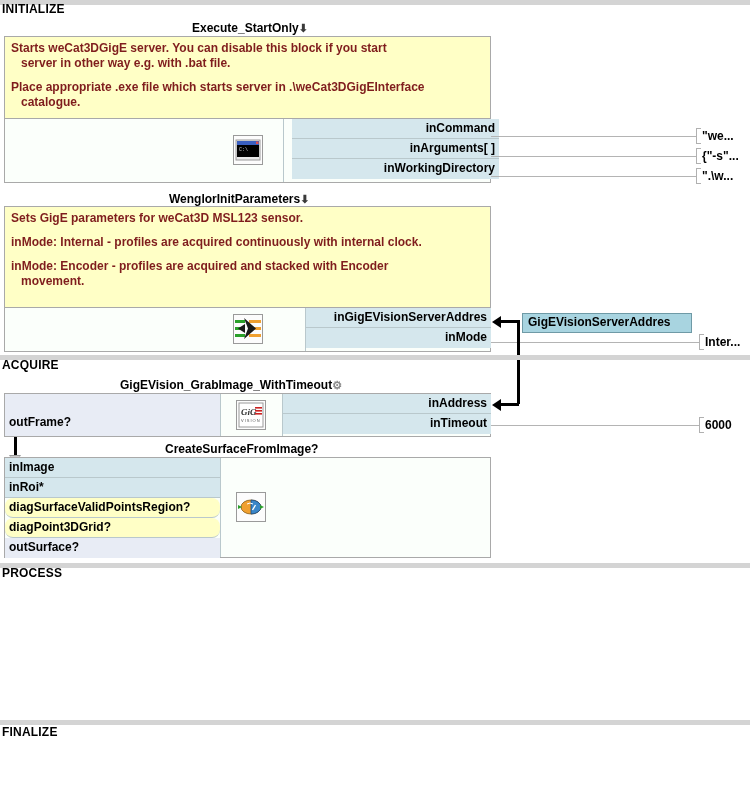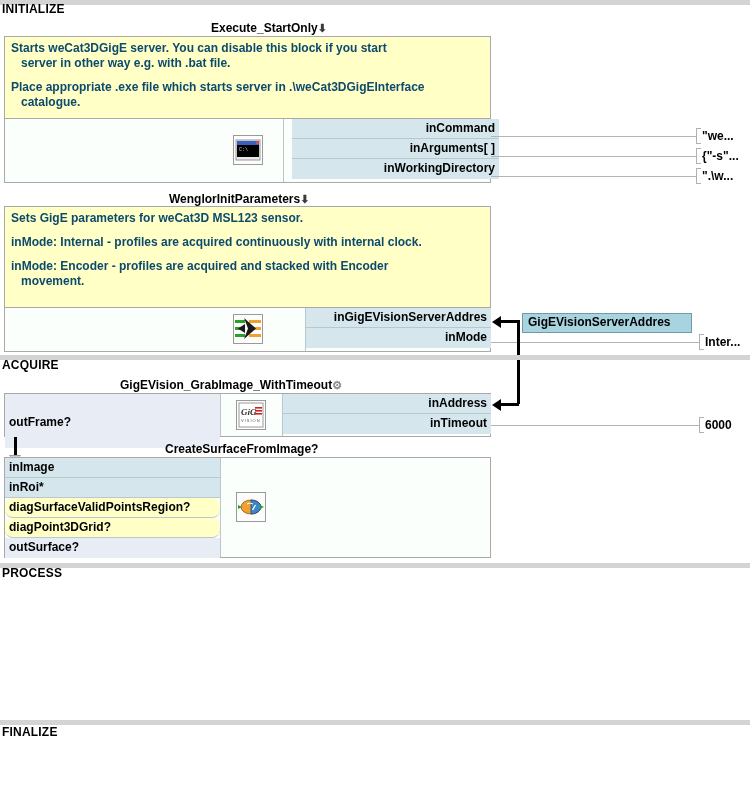--- a/index.html
+++ b/index.html
@@ -29,21 +29,21 @@
   .gear-glyph{font-size:11px;color:#8a8a8a;}
 
   .comment{
     background:#ffffc6;
     border-bottom:1px solid #a9a9a9;
     padding:4px 6px 5px 6px;
     box-sizing:border-box;
     font-size:12px;
     font-weight:bold;
     line-height:15px;
-    color:#0c4a6e;
+    color:#7f1d1d;
   }
   .comment p{margin:0;}
   .comment p.cont{padding-left:10px;}
   .comment .gap{height:9px;}
 
   .body-row{position:relative;box-sizing:border-box;}
 
   
   .ports{position:absolute;top:0;box-sizing:border-box;}
   .port{
@@ -120,21 +120,21 @@
   }
 </style>
 </head>
 <body>
 
 <div class="canvas">
 
   <div class="sect-bar" style="top:0px;"></div>
   <div class="sect-label" style="top:3px;">INITIALIZE</div>
 
-  <div class="block-title" style="left:199px;top:21px;padding-left:12px;">
+  <div class="block-title" style="left:180px;top:21px;padding-left:12px;">
     <span>Execute_StartOnly</span><span class="title-glyph">⬇</span>
   </div>
 
   <div class="block" style="left:4px;top:36px;width:487px;height:147px;">
     <div class="comment" style="height:82px;">
       <p>Starts weCat3DGigE server. You can disable this block if you start</p>
       <p class="cont">server in other way e.g. with .bat file.</p>
       <div class="gap"></div>
       <p>Place appropriate .exe file which starts server in .\weCat3DGigEInterface</p>
       <p class="cont">catalogue.</p>
@@ -220,21 +220,21 @@
   <div class="sect-bar" style="top:355px;"></div>
   <div class="sect-label" style="top:359px;">ACQUIRE</div>
 
   <div class="block-title" style="left:120px;top:378px;">
     <span>GigEVision_GrabImage_WithTimeout</span><span class="gear-glyph">⚙</span>
   </div>
 
   <div class="block" style="left:4px;top:393px;width:487px;height:44px;">
     <div class="body-row" style="height:42px;position:relative;">
       <div class="ports" style="left:0;top:0;width:215px;">
-        <div class="port out" style="height:54px;line-height:56px;border-bottom:none;">outFrame?</div>
+        <div class="port out" style="height:42px;line-height:56px;border-bottom:none;">outFrame?</div>
       </div>
       <div class="vdiv" style="left:215px;"></div>
       <div class="vdiv" style="left:277px;"></div>
       <div class="icon-box" style="left:231px;top:6px;">
         <svg width="28" height="28" viewBox="0 0 28 28">
           <rect x="2" y="2" width="24" height="24" fill="#ffffff" stroke="#9a9a9a" stroke-width="1"></rect>
           <text x="4" y="14" font-family="'Liberation Serif',serif" font-style="italic" font-weight="bold" font-size="9" fill="#333">GiG</text>
           <rect x="18" y="6" width="7" height="1.6" fill="#cc2222"></rect>
           <rect x="18" y="9" width="7" height="1.6" fill="#cc2222"></rect>
           <rect x="18" y="12" width="7" height="1.6" fill="#cc2222"></rect>

